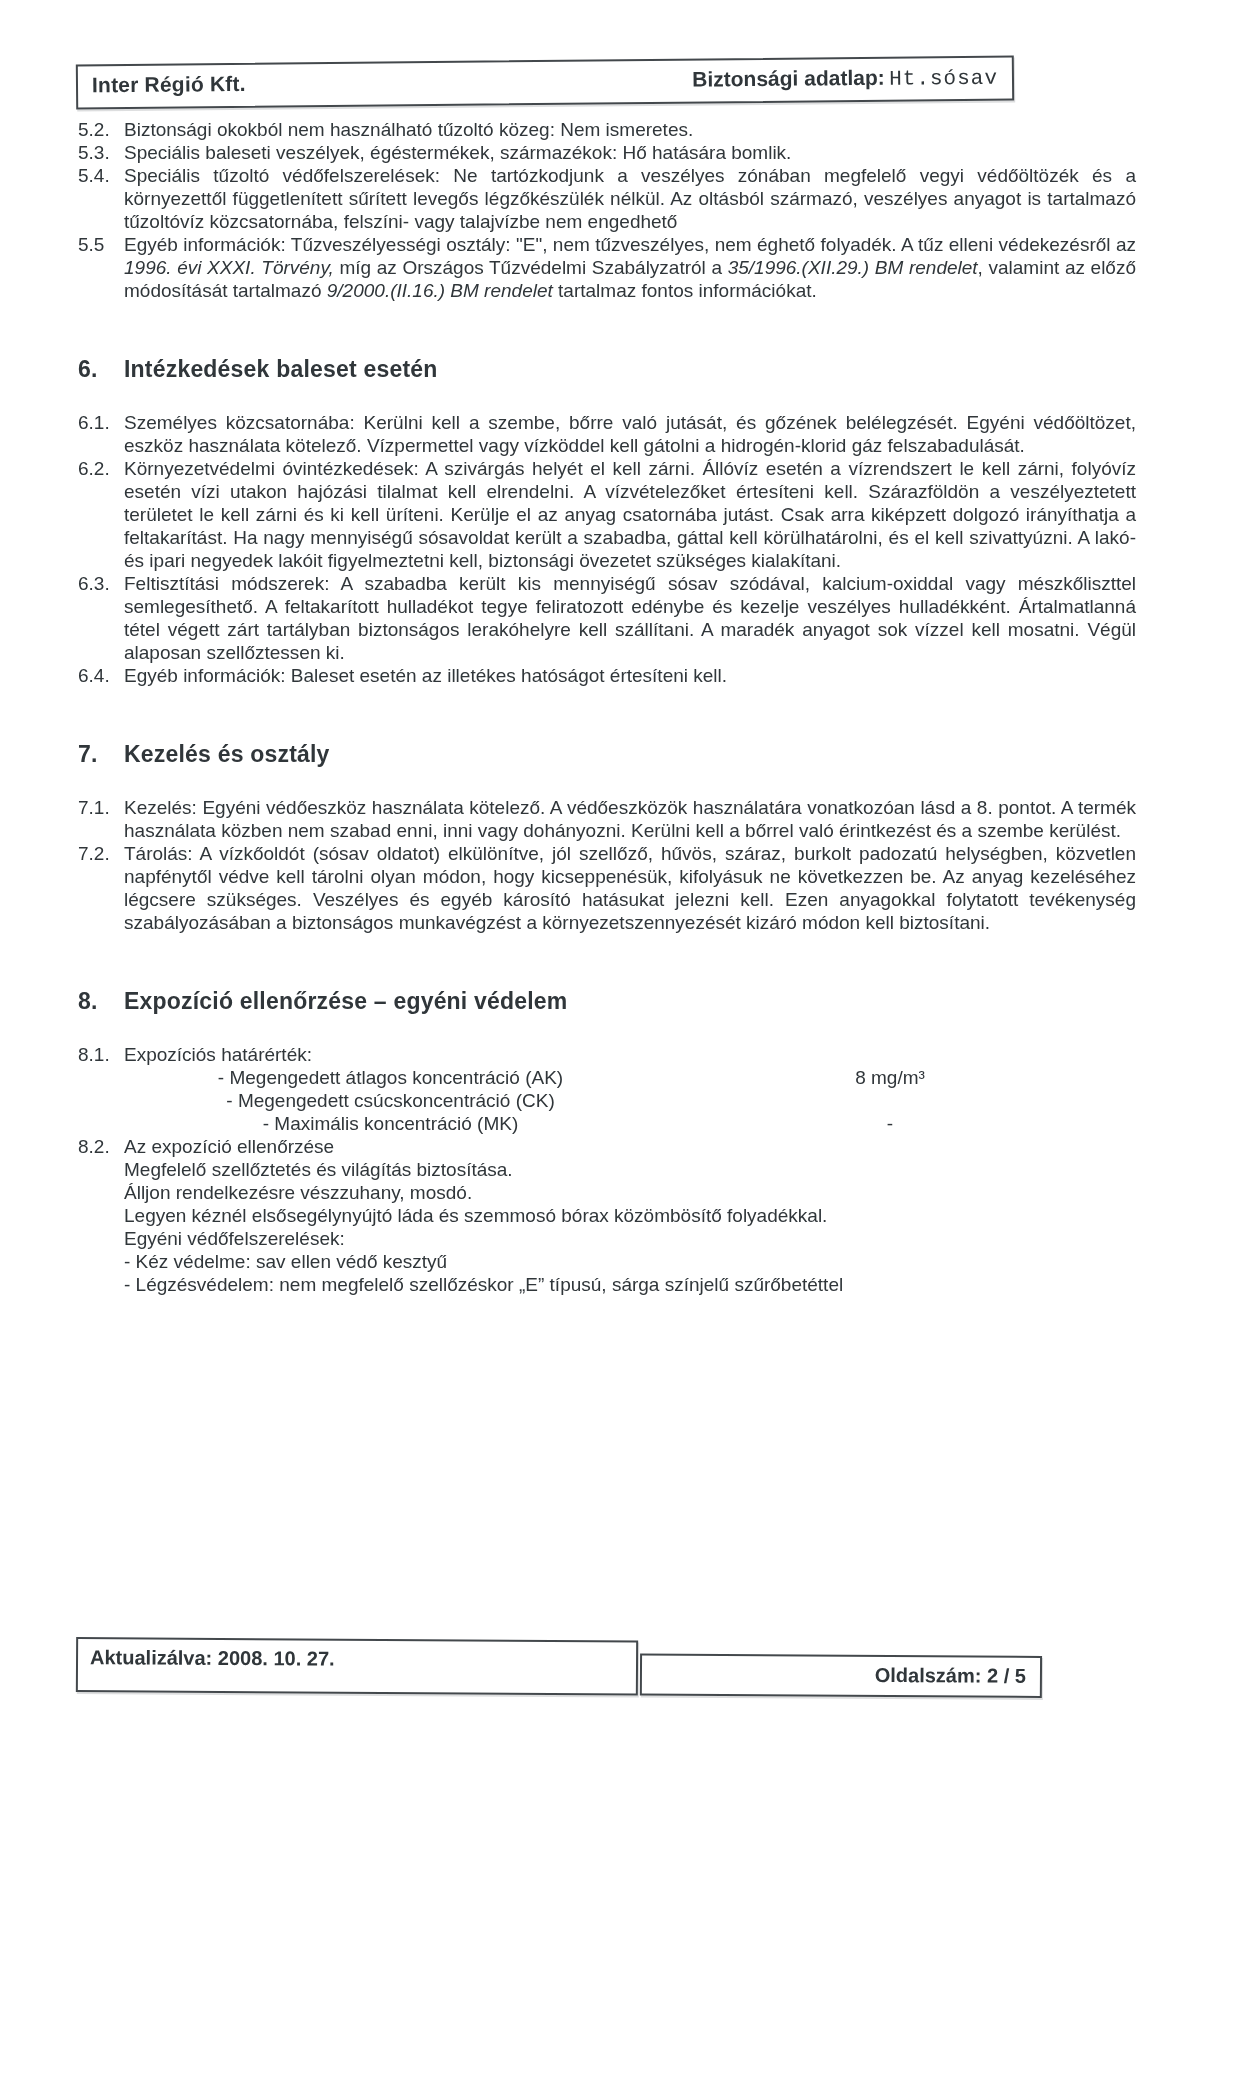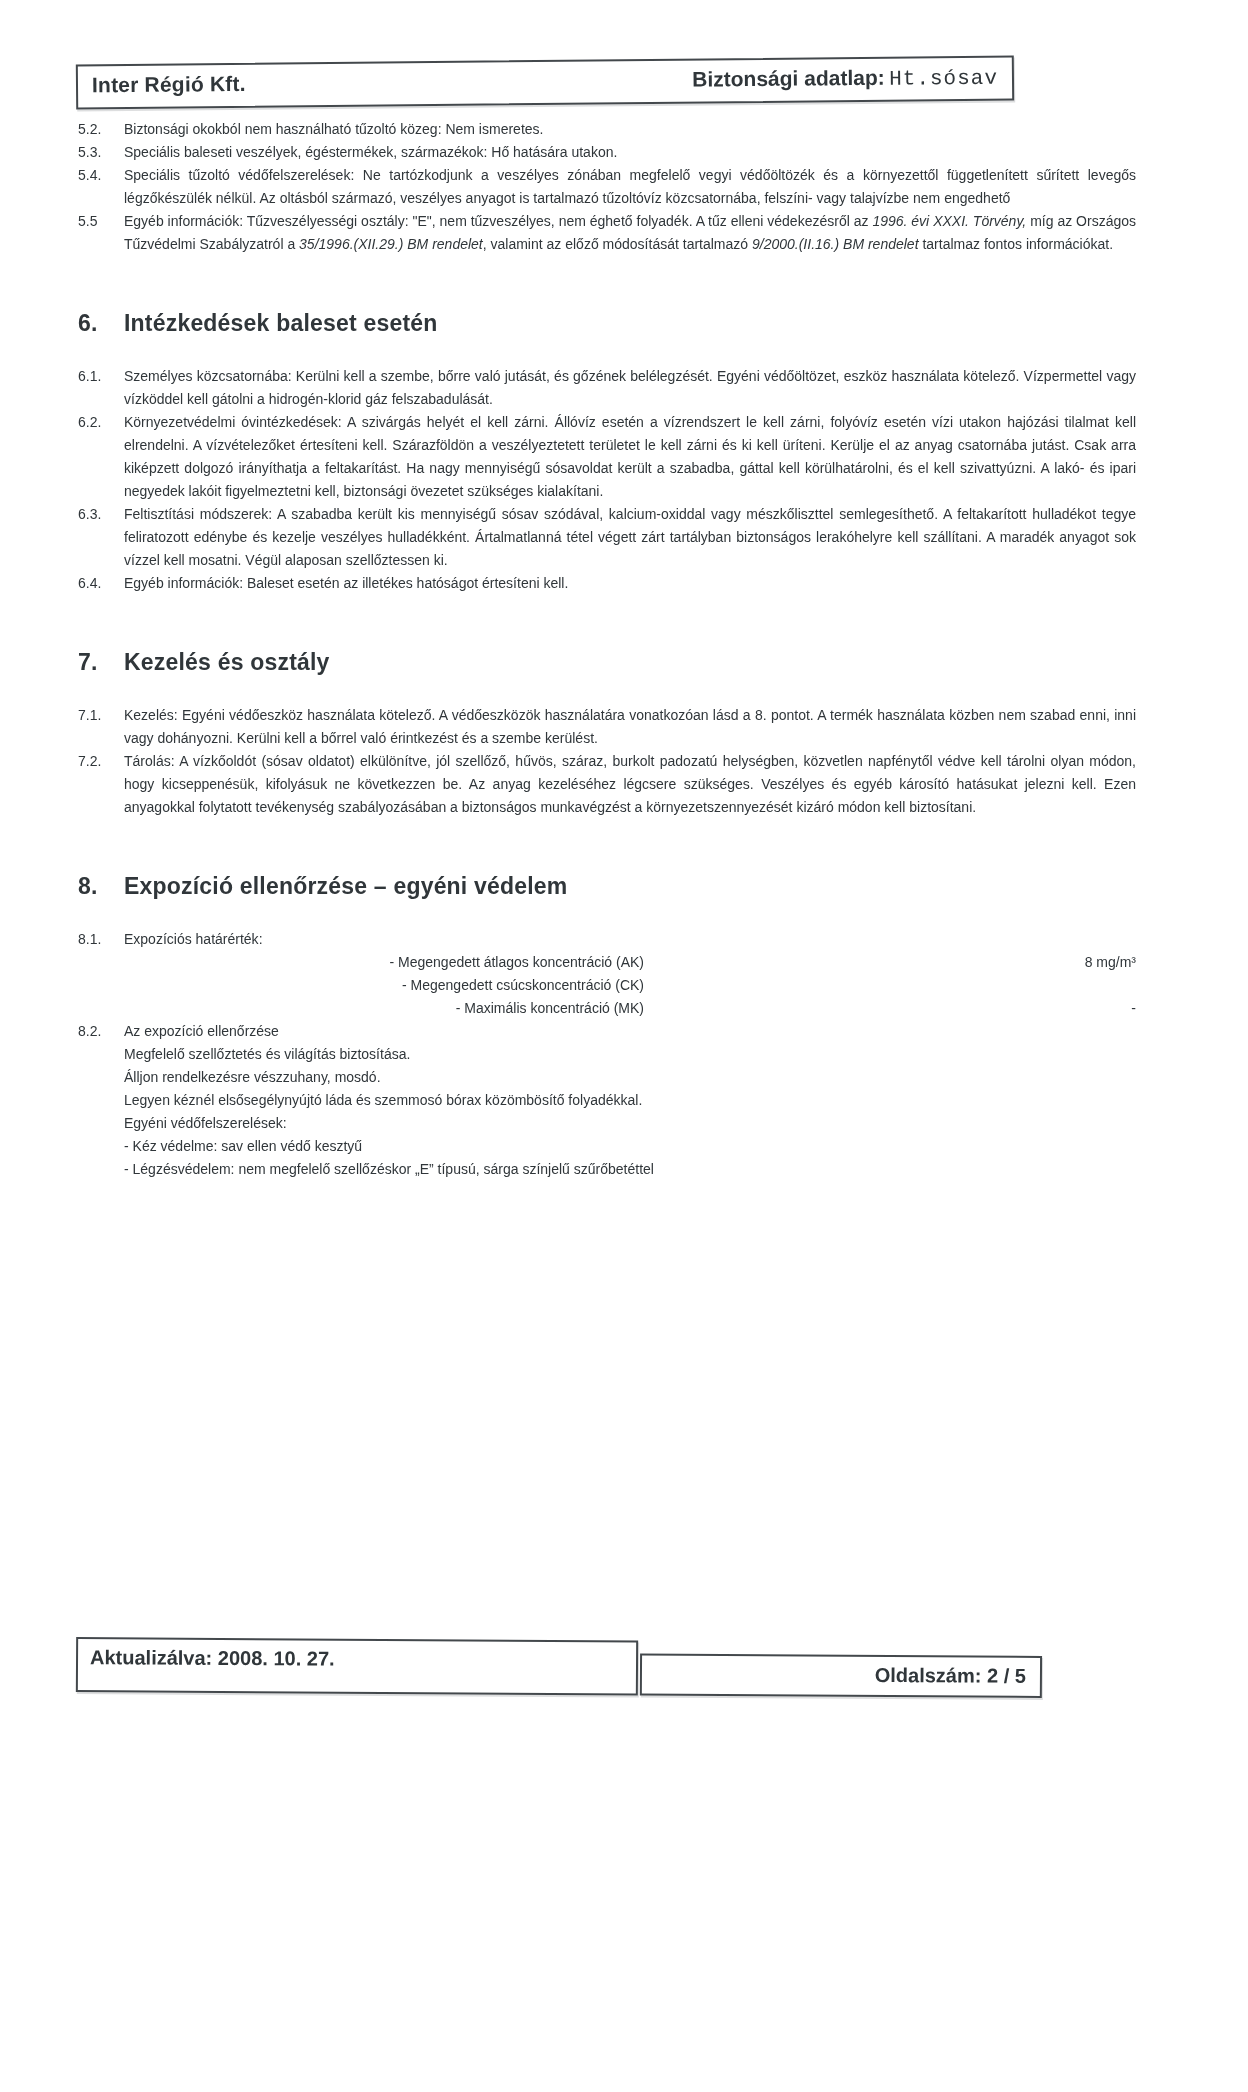--- a/index.html
+++ b/index.html
@@ -19,28 +19,28 @@
     transform:rotate(-0.55deg);
     box-shadow:1px 2px 0 rgba(120,125,128,0.25);
   }
   .company{font-weight:bold;font-size:21px;letter-spacing:0.2px;}
   .doc-title{white-space:nowrap;}
   .doc-title .lbl{font-weight:bold;font-size:21px;}
   .doc-title .val{font-family:"Liberation Mono", monospace;font-size:21px;letter-spacing:1px;}
 
   
   .content{position:absolute;top:118px;left:78px;width:1058px;}
-  .item{display:flex;font-size:14px;line-height:23px;}
+  .item{display:flex;font-size:19px;line-height:23px;}
   .item .num{flex:0 0 46px;}
   .ibody{flex:1;text-align:justify;}
   .b{font-weight:normal;}
   .i{font-style:italic;}
   .heading{display:flex;font-size:23px;font-weight:bold;margin:54px 0 28px 0;letter-spacing:0.2px;}
   .heading .num{flex:0 0 46px;}
-  .exp-row{display:flex;text-align:right;}
+  .exp-row{display:flex;text-align:center;}
   .exp-label{flex:0 0 520px;padding-left:13px;box-sizing:border-box;}
   .exp-value{flex:1;}
   .pline{text-align:left;}
 
   
   .footer-bar{
     position:absolute;top:1640px;left:76px;width:966px;
     display:flex;font-size:20px;font-weight:bold;
     transform:rotate(0.35deg);
   }
@@ -69,21 +69,21 @@
     </span>
   </div>
 
   <div class="content">
       <div class="item">
         <span class="num">5.2.</span>
         <div class="ibody"><span class="b">Biztonsági okokból nem használható tűzoltó közeg</span><span>: Nem ismeretes.</span></div>
       </div>
       <div class="item">
         <span class="num">5.3.</span>
-        <div class="ibody"><span class="b">Speciális baleseti veszélyek, égéstermékek, származékok:</span><span> Hő hatására utakon.</span></div>
+        <div class="ibody"><span class="b">Speciális baleseti veszélyek, égéstermékek, származékok:</span><span> Hő hatására bomlik.</span></div>
       </div>
       <div class="item">
         <span class="num">5.4.</span>
         <div class="ibody"><span class="b">Speciális tűzoltó védőfelszerelések</span><span>: Ne tartózkodjunk a veszélyes zónában megfelelő vegyi védőöltözék és a környezettől függetlenített sűrített levegős légzőkészülék nélkül. Az oltásból származó, veszélyes anyagot is tartalmazó tűzoltóvíz közcsatornába, felszíni- vagy talajvízbe nem engedhető</span></div>
       </div>
       <div class="item">
         <span class="num">5.5</span>
         <div class="ibody"><span class="b">Egyéb információk</span><span>: Tűzveszélyességi osztály: "E", nem tűzveszélyes, nem éghető folyadék. A tűz elleni védekezésről az </span><span class="i">1996. évi XXXI. Törvény,</span><span> míg az Országos Tűzvédelmi Szabályzatról a </span><span class="i">35/1996.(XII.29.) BM rendelet</span><span>, valamint az előző módosítását tartalmazó </span><span class="i">9/2000.(II.16.) BM rendelet</span><span> tartalmaz fontos információkat.</span></div>
       </div>
       <div class="heading">

